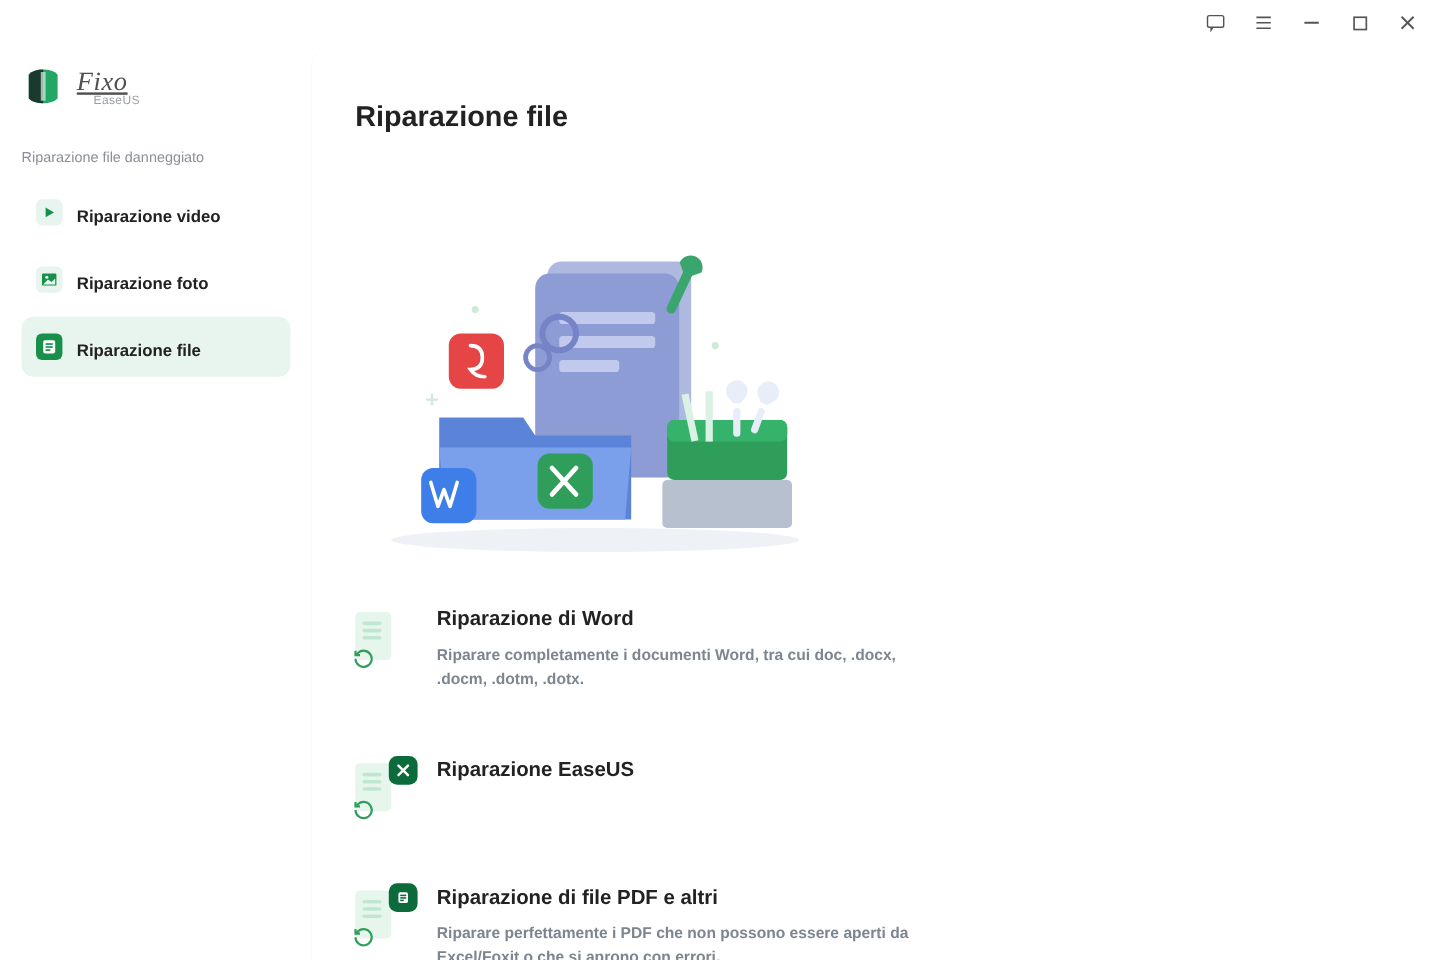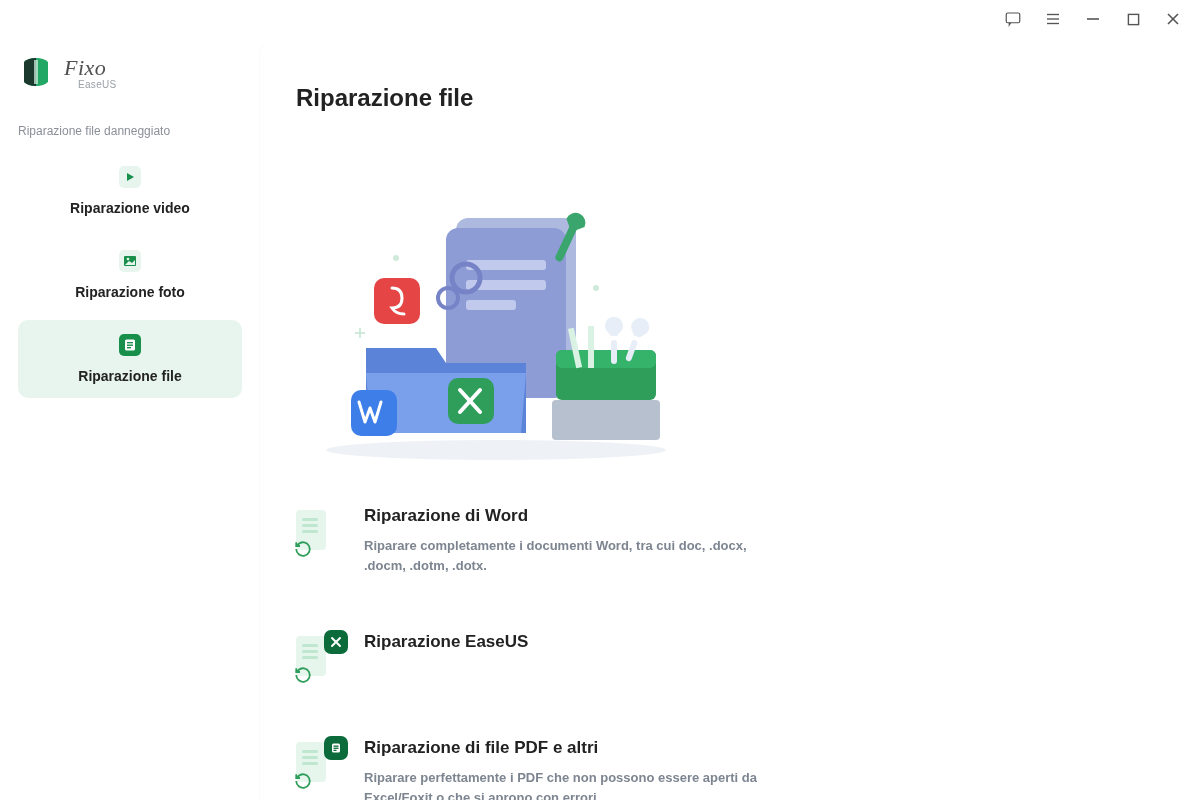--- a/index.html
+++ b/index.html
@@ -23,27 +23,27 @@
   flex: 1; display: flex; min-height: 0;
 }
 .sidebar {
   width: 260px; padding: 14px 18px 18px 18px; display: flex; flex-direction: column;
 }
 .logo { display: flex; align-items: center; gap: 10px; margin-bottom: 34px; margin-top: 2px; }
 .logo-mark {
   width: 36px; height: 36px; border-radius: 8px;
   display: flex; align-items: center; justify-content: center;
 }
-.logo-text .brand { font-size: 22px; font-style: italic; font-weight: 500; color: #4f4f4f; font-family: Georgia, serif; letter-spacing: .5px;}
+.logo-text .brand { font-size: 22px; font-style: italic; font-weight: 500; color: #4f4f4f; font-family: Georgia, serif; letter-spacing: .5px; text-decoration: underline;}
 .logo-text .vendor { font-size: 10px; color: #9aa0a6; letter-spacing: .3px; margin-top: -2px; margin-left: 14px; }
 .side-title { font-size: 12px; color: #8a8f98; margin-bottom: 14px; }
 .side-item {
-  display: flex; align-items: center; gap: 12px;
+  display: flex; align-items: flex-end; gap: 12px;
   padding: 14px 12px; border-radius: 10px; font-size: 14px; font-weight: 600;
-  color: #222; cursor: pointer; margin-bottom: 6px; flex-direction: column;
+  color: #222; cursor: pointer; margin-bottom: 6px;
 }
 .side-item.active { background: #e7f5ee; }
 .side-icon {
   width: 22px; height: 22px; border-radius: 5px; display: flex; align-items: center; justify-content: center;
 }
 .main {
   flex: 1; background: #fff;
   border-top-left-radius: 18px;
   box-shadow: -1px 0 0 rgba(0,0,0,.02);
   padding: 46px 52px 30px 36px;

